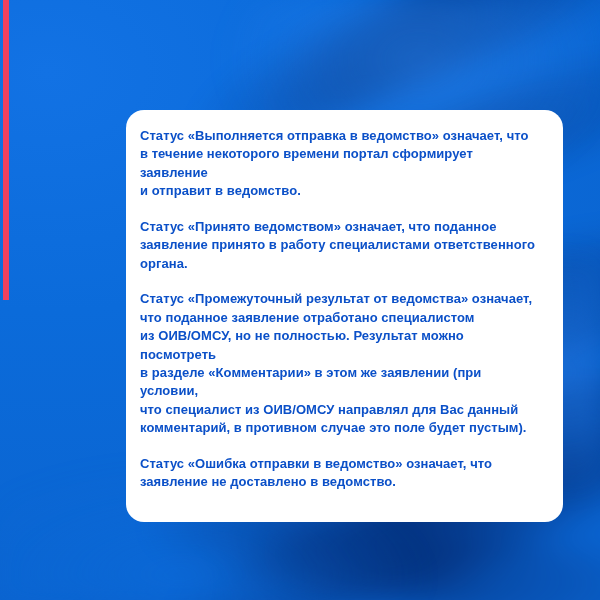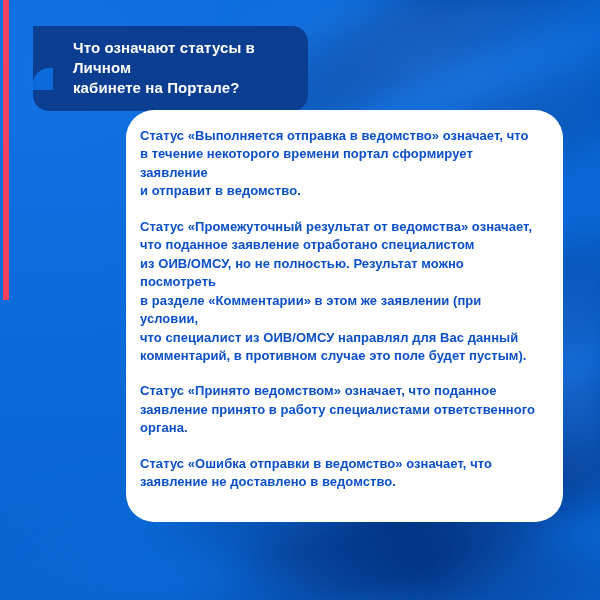--- a/index.html
+++ b/index.html
@@ -108,21 +108,21 @@
   }
 
   
   .card {
     position: absolute;
     left: 126px;
     top: 110px;
     width: 437px;
     height: 412px;
     background: #ffffff;
-    border-radius: 28px;
+    border-radius: 18px;
     box-sizing: border-box;
     padding: 17px 22px 14px 14px;
     overflow: hidden;
   }
   .card-body {
     display: flex;
     flex-direction: column;
   }
   .para {
     color: #0b50c8;
@@ -150,39 +150,33 @@
     <div class="wave w5"></div>
     <div class="wave w6"></div>
     <div class="wave w7"></div>
     <div class="wave w8"></div>
   </div>
 
   <div class="bg-highlight"></div>
 
   <div class="accent-stripe"></div>
 
-  <div class="bubble">
-    <div class="bubble-inner">
-      <div class="bubble-text">Что означают статусы в Личном
-кабинете на Портале?</div>
-    </div>
-  </div>
 
   <div class="card">
     <div class="card-body">
       <p class="para">Статус «Выполняется отправка в ведомство» означает, что
 в течение некоторого времени портал сформирует заявление
 и отправит в ведомство.</p>
+      <p class="para">Статус «Принято ведомством» означает, что поданное
+заявление принято в работу специалистами ответственного
+органа.</p>
       <p class="para">Статус «Промежуточный результат от ведомства» означает,
 что поданное заявление отработано специалистом
 из ОИВ/ОМСУ, но не полностью. Результат можно посмотреть
 в разделе «Комментарии» в этом же заявлении (при условии,
 что специалист из ОИВ/ОМСУ направлял для Вас данный
 комментарий, в противном случае это поле будет пустым).</p>
-      <p class="para">Статус «Принято ведомством» означает, что поданное
-заявление принято в работу специалистами ответственного
-органа.</p>
       <p class="para">Статус «Ошибка отправки в ведомство» означает, что
 заявление не доставлено в ведомство.</p>
     </div>
   </div>
 
 </div>
 
 </body></html>

